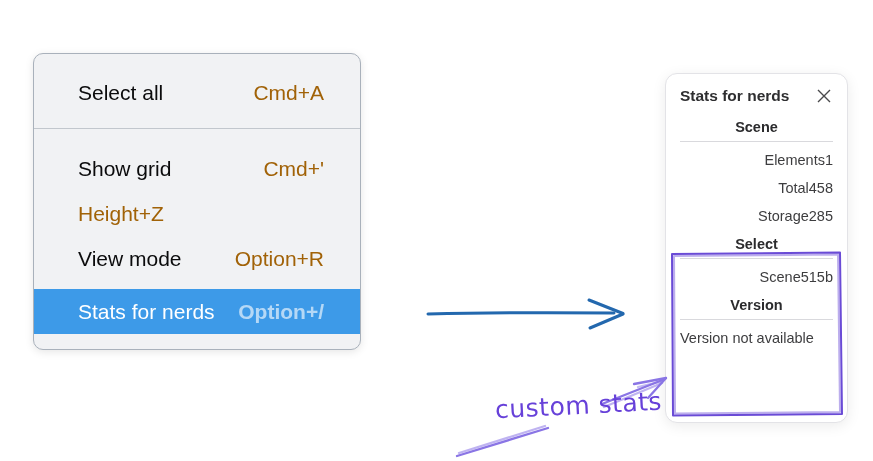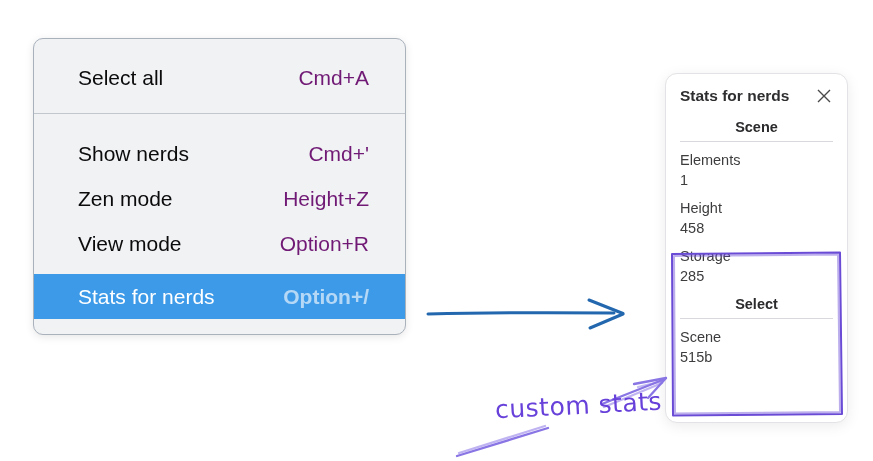--- a/index.html
+++ b/index.html
@@ -3,48 +3,48 @@
 <meta charset="utf-8">
 <style>
   html,body { margin:0; padding:0; background:#ffffff; }
   .stage {
     position:relative; width:873px; height:461px; background:#ffffff;
     font-family:"Liberation Sans", sans-serif; overflow:hidden;
   }
 
   
   .context-menu {
-    position:absolute; left:33px; top:38px; width:373px;
+    position:absolute; left:33px; top:53px; width:328px;
     background:#f1f2f4; border:1.5px solid #a9b1bb; border-radius:10px;
     box-shadow:0 2px 8px rgba(0,0,0,.10); box-sizing:border-box; overflow:hidden;
   }
   .menu-group-top { padding:16px 0 13px; }
   .menu-group-bottom { padding:17px 0 15px; }
   .menu-item {
     height:45px; display:flex; align-items:center; justify-content:space-between;
     padding:0 36px 0 44px; font-size:21px; color:#0b0b0c;
   }
-  .menu-item .shortcut { color:#701a75; }
+  .menu-item .shortcut { color:#a16207; }
   .menu-item.selected { background:#3d9ae8; color:#ffffff; margin-top:8px; }
   .menu-item.selected .shortcut { color:rgba(255,255,255,.62);font-weight:bold; }
   .menu-divider { height:1px; background:#c2c7cd; }
 
   
   .stats-panel {
     position:absolute; left:665px; top:73px; width:183px; height:350px;
     background:#ffffff; border:1px solid #e3e3e7; border-radius:12px;
     box-shadow:0 3px 14px rgba(0,0,0,.08); box-sizing:border-box;
     padding:13px 14px 10px; color:#3d3d3f; font-size:14.5px;
   }
   .panel-header { display:flex; justify-content:space-between; align-items:center; margin-bottom:14px; }
   .panel-title { font-weight:bold; font-size:15.5px; color:#2e2e30; }
   .close-btn { width:18px; height:18px; display:flex; align-items:center; justify-content:center; cursor:default; }
   .section-heading { text-align:center; font-weight:bold; font-size:14.5px; color:#2b2b2d; margin:10px 0 6px; }
   .hairline { border:none; border-top:1px solid #d9d9dd; margin:0 0 8px; }
-  .stat-row { display:flex; justify-content:flex-end; margin-bottom:8px; line-height:20px;flex-direction:column; }
+  .stat-row { display:flex; justify-content:flex-end; margin-bottom:8px; line-height:20px; }
   .version-note { line-height:20px; margin-top:2px; }
 
   
   .overlay { position:absolute; left:0; top:0; pointer-events:none; }
   .custom-stats-label {
     position:absolute; left:495px; top:391px; font-size:25px; color:#6741d9;
     transform:rotate(-3deg); letter-spacing:.5px; font-family:"DejaVu Sans", sans-serif;
   }
 </style>
 </head>
@@ -55,25 +55,24 @@
   <div class="context-menu">
     <div class="menu-group-top">
       <div class="menu-item">
         <span class="label">Select all</span>
         <span class="shortcut">Cmd+A</span>
       </div>
     </div>
     <div class="menu-divider"></div>
     <div class="menu-group-bottom">
       <div class="menu-item">
-        <span class="label">Show nerds</span>
+        <span class="label">Show grid</span>
         <span class="shortcut">Cmd+'</span>
       </div>
       <div class="menu-item">
-        <span class="label">Zen mode</span>
         <span class="shortcut">Height+Z</span>
       </div>
       <div class="menu-item">
         <span class="label">View mode</span>
         <span class="shortcut">Option+R</span>
       </div>
       <div class="menu-item selected">
         <span class="label">Stats for nerds</span>
         <span class="shortcut">Option+/</span>
       </div>
@@ -91,38 +90,43 @@
     </div>
 
     <div>
       <div class="section-heading">Scene</div>
       <hr class="hairline">
       <div class="stat-row">
         <span>Elements</span>
         <span>1</span>
       </div>
       <div class="stat-row">
-        <span>Height</span>
+        <span>Total</span>
         <span>458</span>
       </div>
       <div class="stat-row">
         <span>Storage</span>
         <span>285</span>
       </div>
     </div>
 
     <div>
       <div class="section-heading">Select</div>
       <hr class="hairline">
       <div class="stat-row">
         <span>Scene</span>
         <span>515b</span>
       </div>
     </div>
 
+    <div>
+      <div class="section-heading">Version</div>
+      <hr class="hairline">
+      <div class="version-note">Version not available</div>
+    </div>
   </div>
 
   <svg class="overlay" width="873" height="461" viewBox="0 0 873 461">
 
     <g fill="none" stroke-width="3" stroke-linecap="round" stroke="#2368ae">
       <path d="M428,314 C490,312.5 560,312.5 614,313"></path>
       <path d="M589,300 L623,313.5"></path>
       <path d="M590,328 L623,314"></path>
     </g>
 

